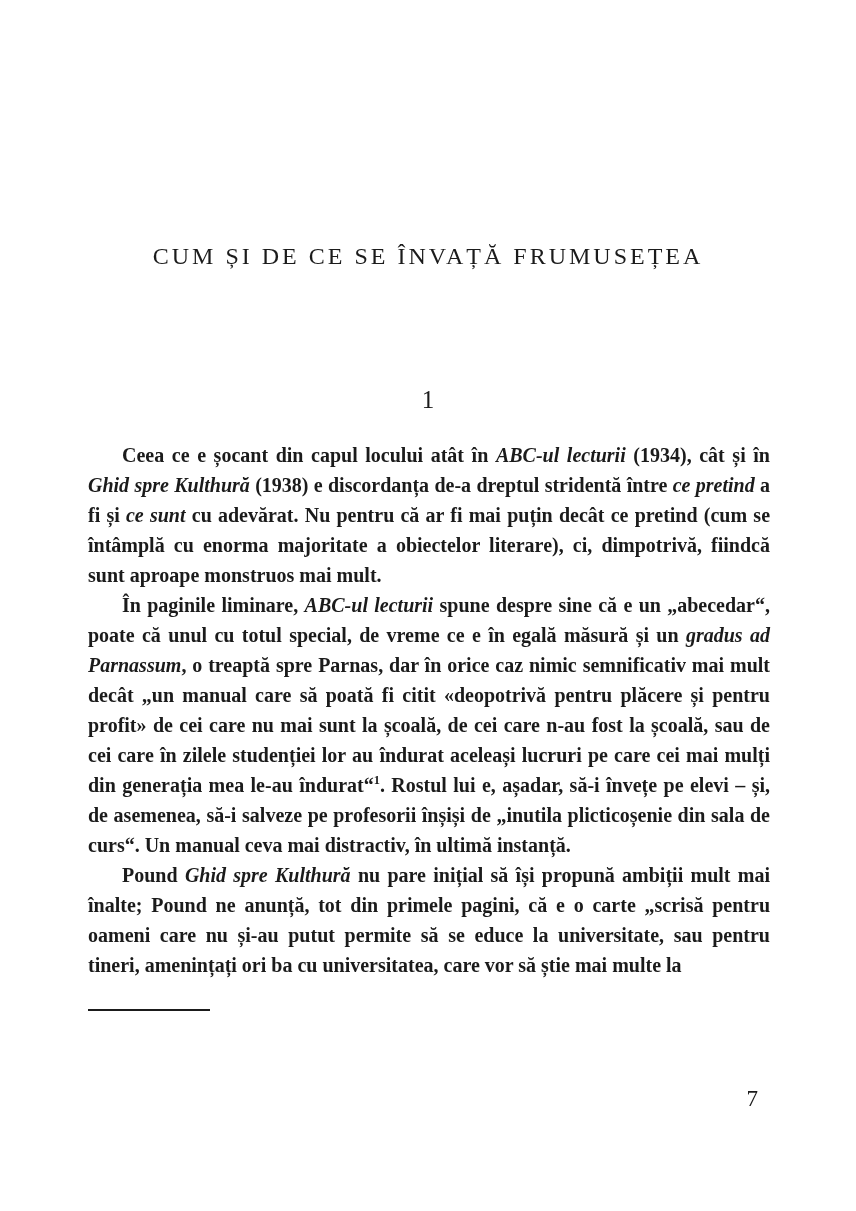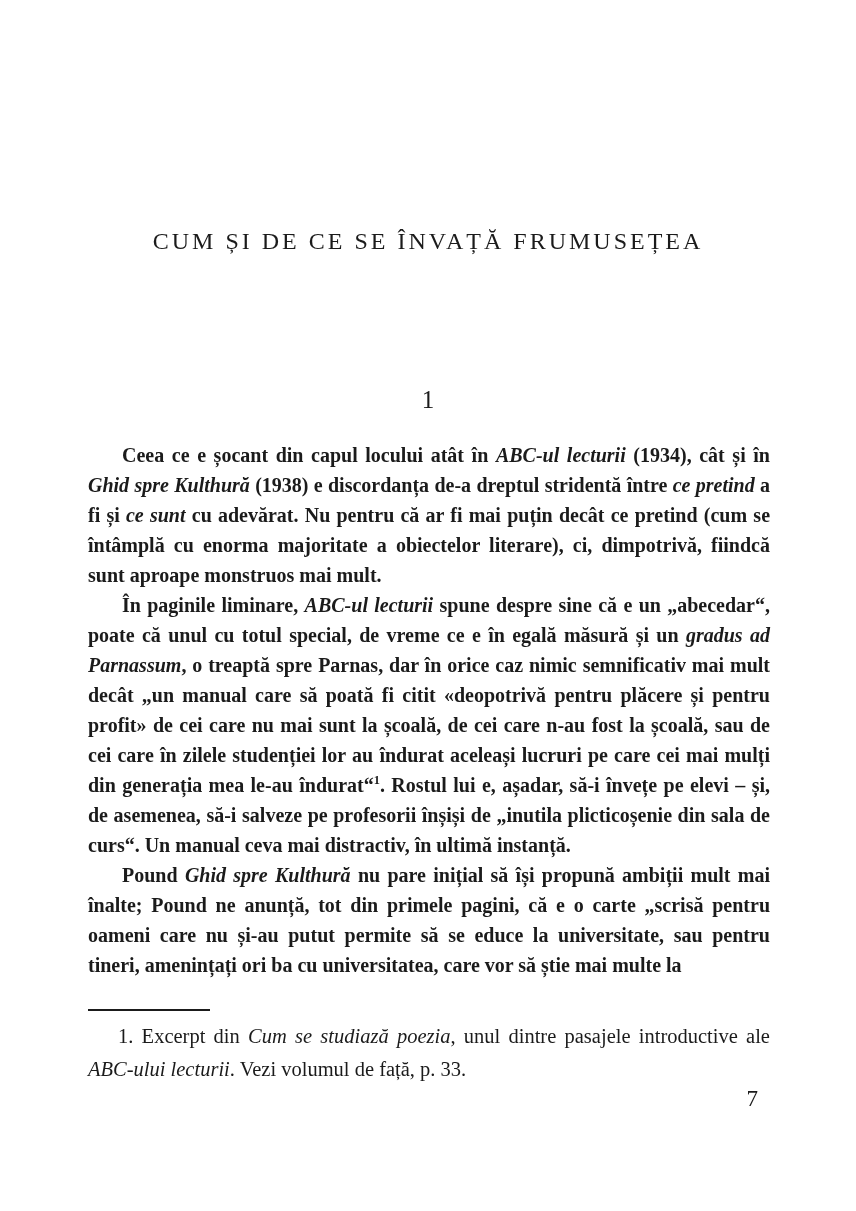--- a/index.html
+++ b/index.html
@@ -19,21 +19,21 @@
   }
   .chapter-title {
     position: absolute;
     top: 228px;
     left: 0;
     right: 0;
     text-align: center;
     font-size: 24px;
     letter-spacing: 3px;
     font-weight: 400;
-    margin: 0;
+    margin: 15px;
     color: #1b1b1b;
   }
   .section-number {
     position: absolute;
     top: 386px;
     left: 0;
     right: 0;
     text-align: center;
     font-size: 25px;
     font-weight: 400;
@@ -94,17 +94,16 @@
   <div class="section-number">1</div>
 
   <div class="body-text">
     <p><span>Ceea ce e șocant din capul locului atât în </span><span style="font-style: italic;">ABC-ul lecturii</span><span> (1934), cât și în </span><span style="font-style: italic;">Ghid spre Kulthură</span><span> (1938) e discordanța de-a dreptul stridentă între </span><span style="font-style: italic;">ce pretind</span><span> a fi și </span><span style="font-style: italic;">ce sunt</span><span> cu adevărat. Nu pentru că ar fi mai puțin decât ce pretind (cum se întâmplă cu enorma majoritate a obiectelor literare), ci, dimpotrivă, fiindcă sunt aproape monstruos mai mult.</span></p>
     <p><span>În paginile liminare, </span><span style="font-style: italic;">ABC-ul lecturii</span><span> spune despre sine că e un „abecedar“, poate că unul cu totul special, de vreme ce e în egală măsură și un </span><span style="font-style: italic;">gradus ad Parnassum</span><span>, o treaptă spre Parnas, dar în orice caz nimic semnificativ mai mult decât „un manual care să poată fi citit «deopotrivă pentru plăcere și pentru profit» de cei care nu mai sunt la școală, de cei care n-au fost la școală, sau de cei care în zilele studenției lor au îndurat aceleași lucruri pe care cei mai mulți din generația mea le-au îndurat“</span><sup>1</sup><span>. Rostul lui e, așadar, să-i învețe pe elevi – și, de asemenea, să-i salveze pe profesorii înșiși de „inutila plicticoșenie din sala de curs“. Un manual ceva mai distractiv, în ultimă instanță.</span></p>
     <p><span>Pound </span><span style="font-style: italic;">Ghid spre Kulthură</span><span> nu pare inițial să își propună ambiții mult mai înalte; Pound ne anunță, tot din primele pagini, că e o carte „scrisă pentru oameni care nu și-au putut permite să se educe la universitate, sau pentru tineri, amenințați ori ba cu universitatea, care vor să știe mai multe la</span></p>
   </div>
 
   <div class="footnote-rule"></div>
 
-  <p class="footnote"><span>1. Excerpt din </span><span style="font-style: italic;">Cum se studiază poezia</span><span>, unul dintre pasajele introductive ale </span><span style="font-style: italic;">ABC-ului lecturii</span><span>. Vezi volumul de față, p. 33.</span></p>
 
   <div class="page-number">7</div>
 
 </div>
 
 </body></html>

